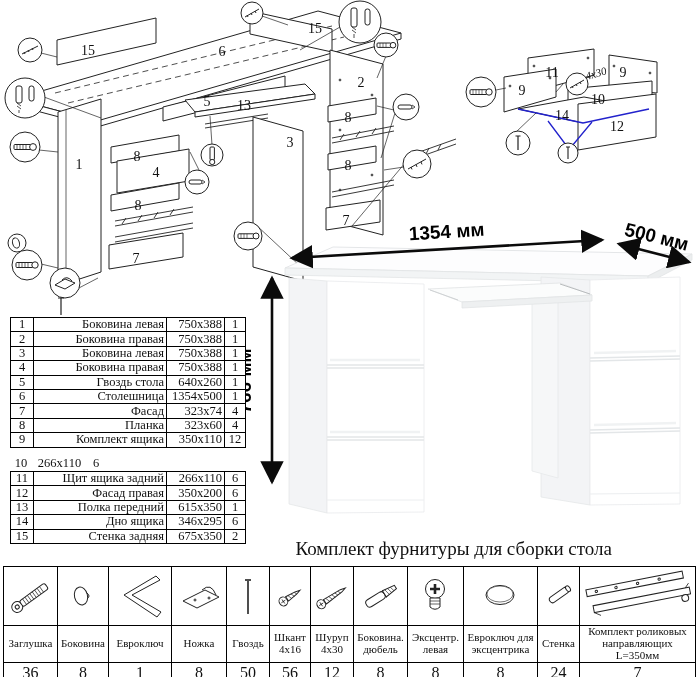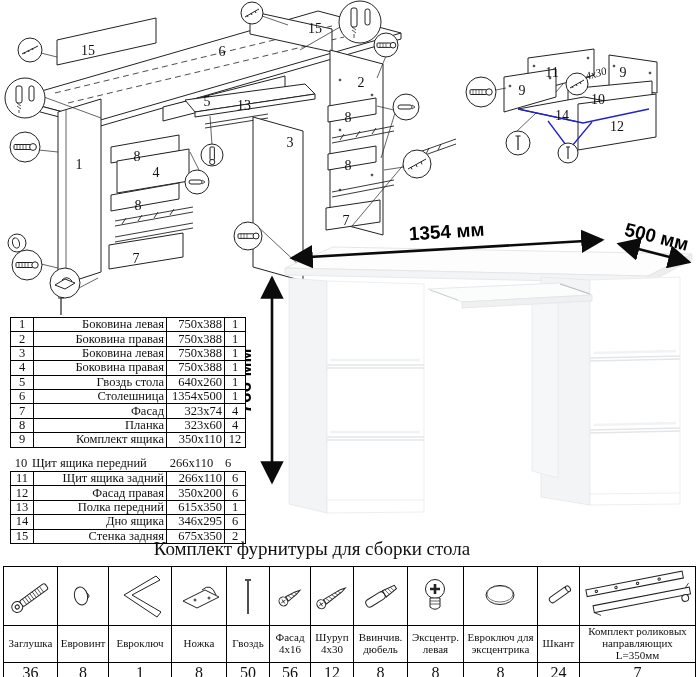--- a/index.html
+++ b/index.html
@@ -22,21 +22,21 @@
   #parts-a{top:317px;}
   #parts-b{top:471px;}
   .row10{position:absolute;left:10px;top:456px;width:228px;height:15px;display:flex;
          font:12.5px/15px "Liberation Serif",serif;background:#fff;}
   .row10 .c-num{width:22px;text-align:center;}
   .row10 .c-name{width:132px;text-align:left;}
   .row10 .c-size{width:55px;text-align:center;}
   .row10 .c-qty{width:18px;text-align:center;}
 
   
-  .kit-title{position:absolute;left:32px;top:539px;width:560px;text-align:center;
+  .kit-title{position:absolute;left:52px;top:539px;width:560px;text-align:right;
              font:19px/1.1 "Liberation Serif",serif;}
   .kit{position:absolute;left:3px;top:566px;border-collapse:collapse;background:#fff;
        font-family:"Liberation Serif",serif;table-layout:fixed;}
   .kit td{border:1px solid #000;text-align:center;vertical-align:middle;padding:0;overflow:hidden;}
   .kit .icon-row td{height:58px;}
   .kit .label-row td{height:27px;font-size:11px;line-height:1.08;padding:0 1px;}
   .kit .qty-row td{height:20px;font-size:16px;}
   .kit svg{display:block;margin:0 auto;}
 </style>
 </head>
@@ -332,21 +332,20 @@
         <td class="c-num">9</td>
         <td class="c-name">Комплект ящика</td>
         <td class="c-size">350x110</td>
         <td class="c-qty">12</td>
       </tr>
   </tbody>
 </table>
 
 <div class="row10">
   <span class="c-num">10</span>
-  <span class="c-name">Щит ящика передний</span>
   <span class="c-size">266x110</span>
   <span class="c-qty">6</span>
 </div>
 
 <table class="parts" id="parts-b">
   <tbody>
     <tr>
         <td class="c-num">11</td>
         <td class="c-name">Щит ящика задний</td>
         <td class="c-size">266x110</td>
@@ -495,30 +494,30 @@
               <circle cx="80" cy="14.5" r="1.2"></circle>
         <rect x="10" y="28" width="98" height="7"></rect>
         <path d="M10,35 l6,4 M104,28 l4,-4" stroke-width="0.8" fill="none"></path>
         <circle cx="102" cy="38" r="3.4"></circle>
       </g>
           </svg>
         </td>
   </tr>
   <tr class="label-row">
     <td>Заглушка</td>
-    <td>Евровинт</td>
+    <td>Боковина</td>
     <td>Евроключ</td>
     <td>Ножка</td>
     <td>Гвоздь</td>
-    <td>Фасад 4x16</td>
+    <td>Шкант 4x16</td>
     <td>Шуруп 4x30</td>
-    <td>Ввинчив. дюбель</td>
+    <td>Боковина. дюбель</td>
     <td>Эксцентр. левая</td>
     <td>Евроключ для эксцентрика</td>
-    <td>Шкант</td>
+    <td>Стенка</td>
     <td>Комплект роликовых направляющих L=350мм</td>
   </tr>
   <tr class="qty-row">
     <td>36</td>
     <td>8</td>
     <td>1</td>
     <td>8</td>
     <td>50</td>
     <td>56</td>
     <td>12</td>

